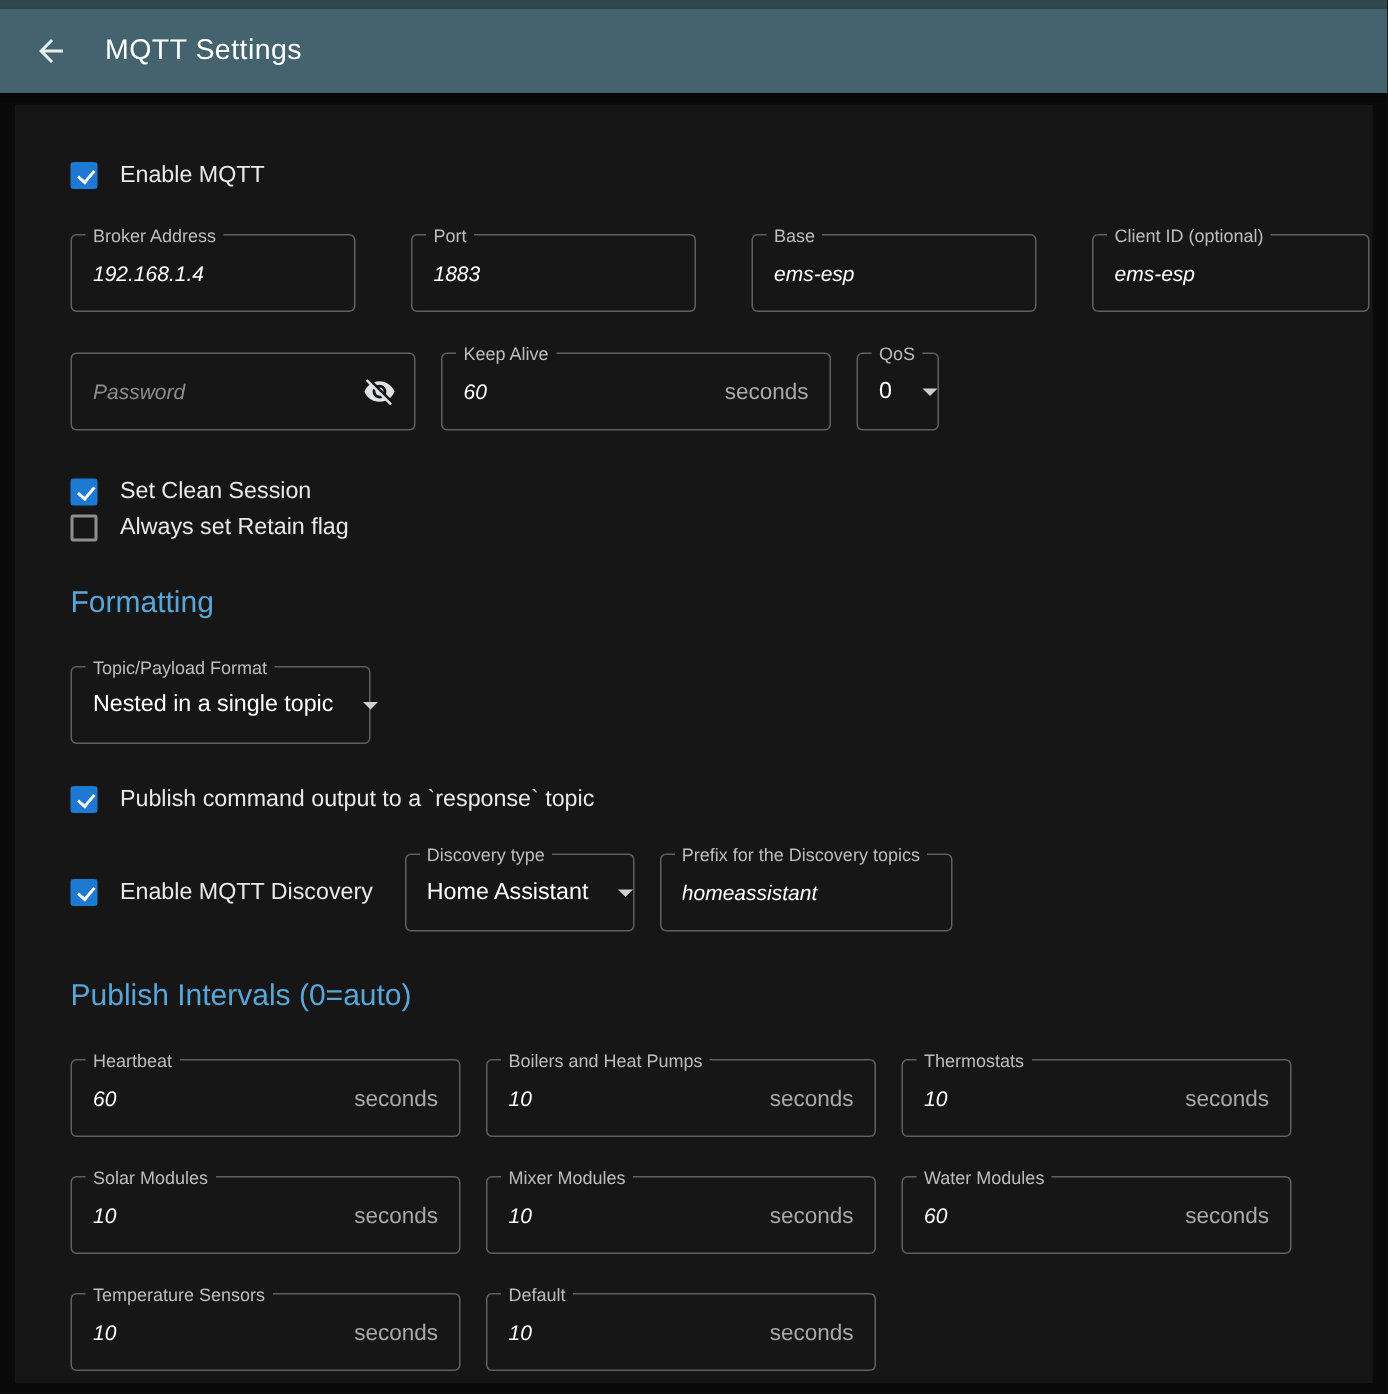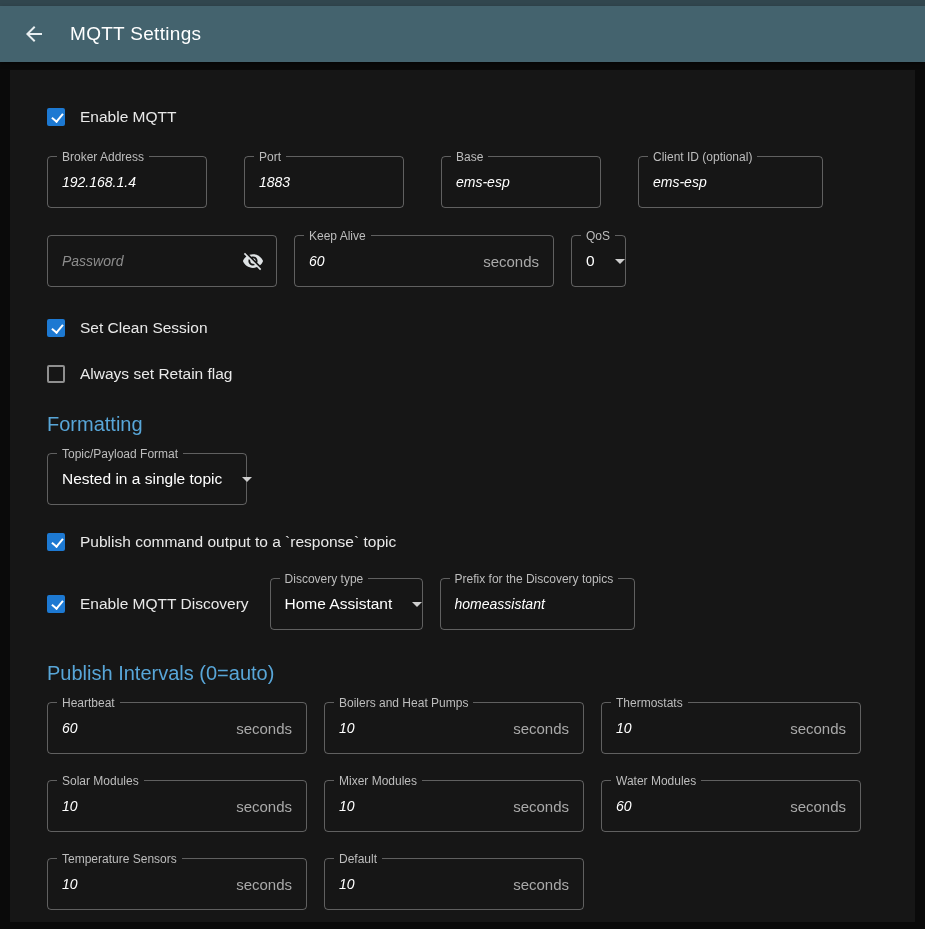--- a/index.html
+++ b/index.html
@@ -36,28 +36,28 @@
   .icon-btn { flex:none; width:34px; height:34px; margin-right:6px; display:flex; align-items:center; justify-content:center;
               border-radius:50%; cursor:pointer; }
 
   
   .select { cursor:pointer;gap:12px; }
   .select-value { flex:1; color:#fff; font-size:15.5px; padding:0 8px 0 14px; white-space:nowrap; }
   .select-arrow { flex:none; width:0; height:0; border-left:5px solid transparent; border-right:5px solid transparent;
                   border-top:5px solid #cfcfcf; margin-right:11px; }
 
   
-  .w55{width:55px} .w153{width:153px} .w175{width:160px} .w185{width:185px}
+  .w55{width:55px} .w153{width:153px} .w175{width:190px} .w185{width:185px}
   .w195{width:195px} .w200{width:200px} .w229{width:229px} .w230{width:230px} .w260{width:260px}
 
   
   .section-heading { color:#58a6d8; font-size:20px; font-weight:400; }
 
   
-  .mt22{margin-top:28px} .mt25{margin-top:17px} .mt27{margin-top:27px}
+  .mt22{margin-top:6px} .mt25{margin-top:30px} .mt27{margin-top:27px}
   .mt28{margin-top:28px} .mt30{margin-top:30px} .mt32{margin-top:32px}
   .gap17{gap:17px} .gap37{gap:37px}
 </style>
 </head>
 <body>
 
 <div class="appbar-strip"></div>
 
 <header class="appbar">
   <span class="back-btn">

